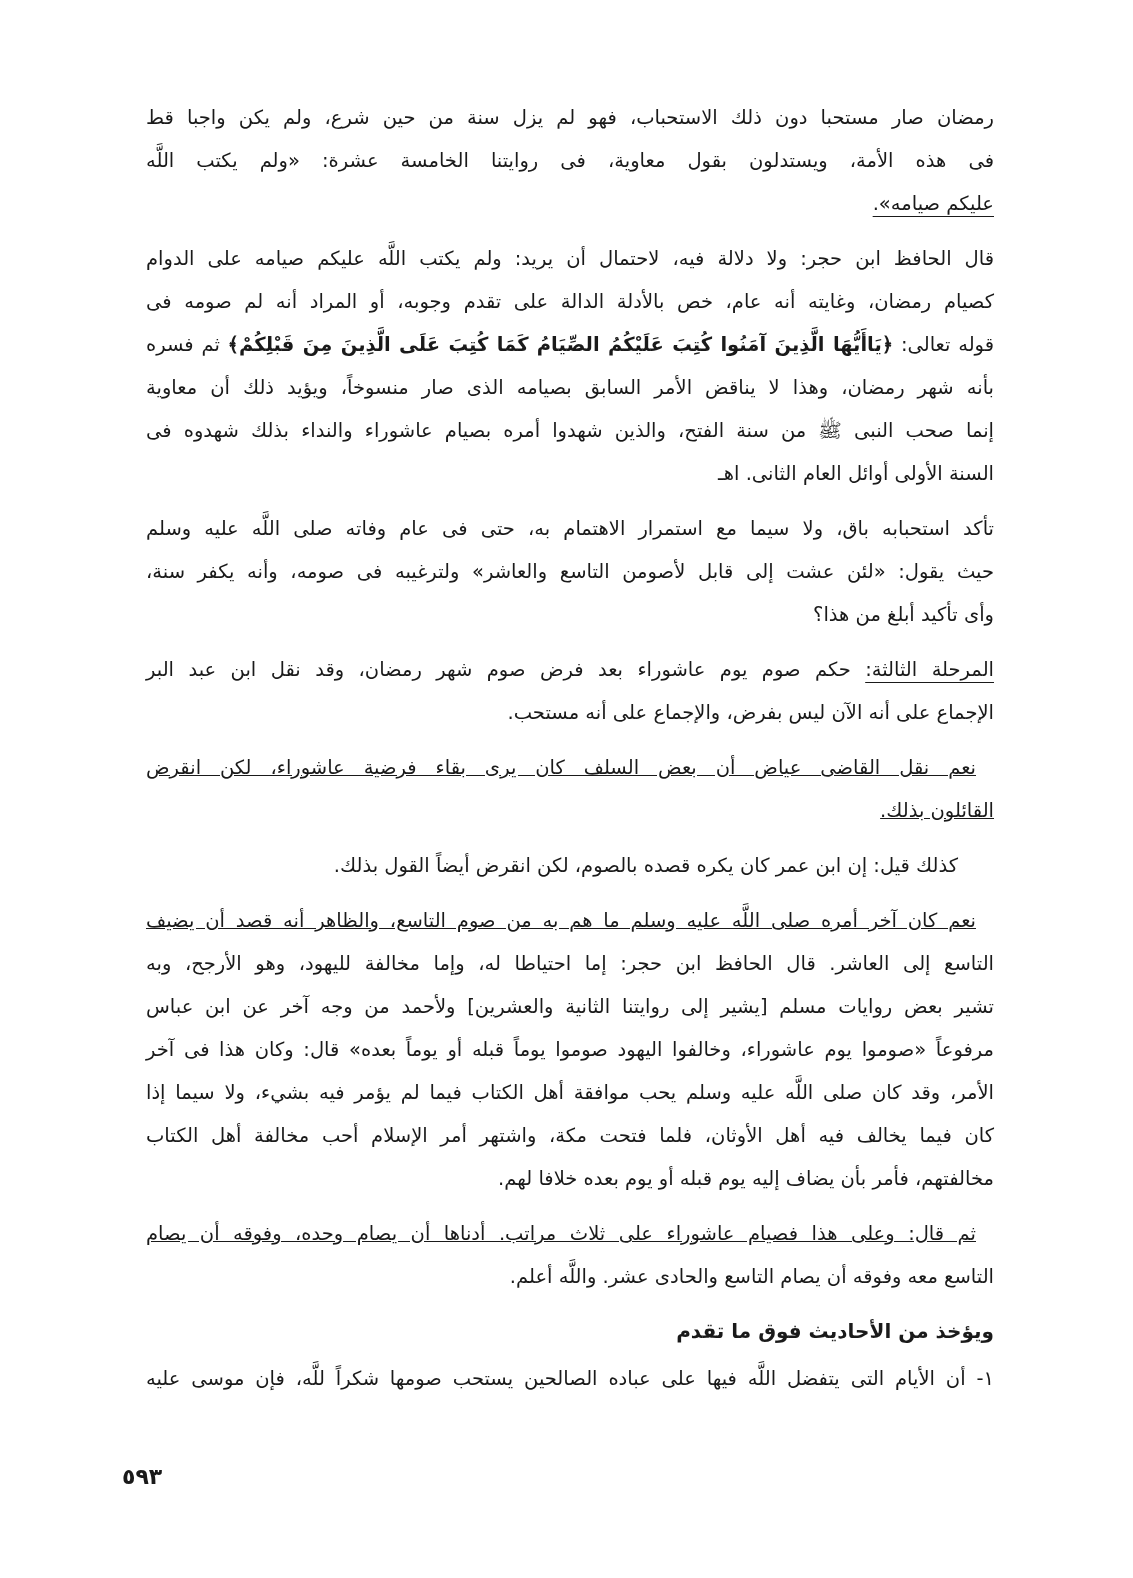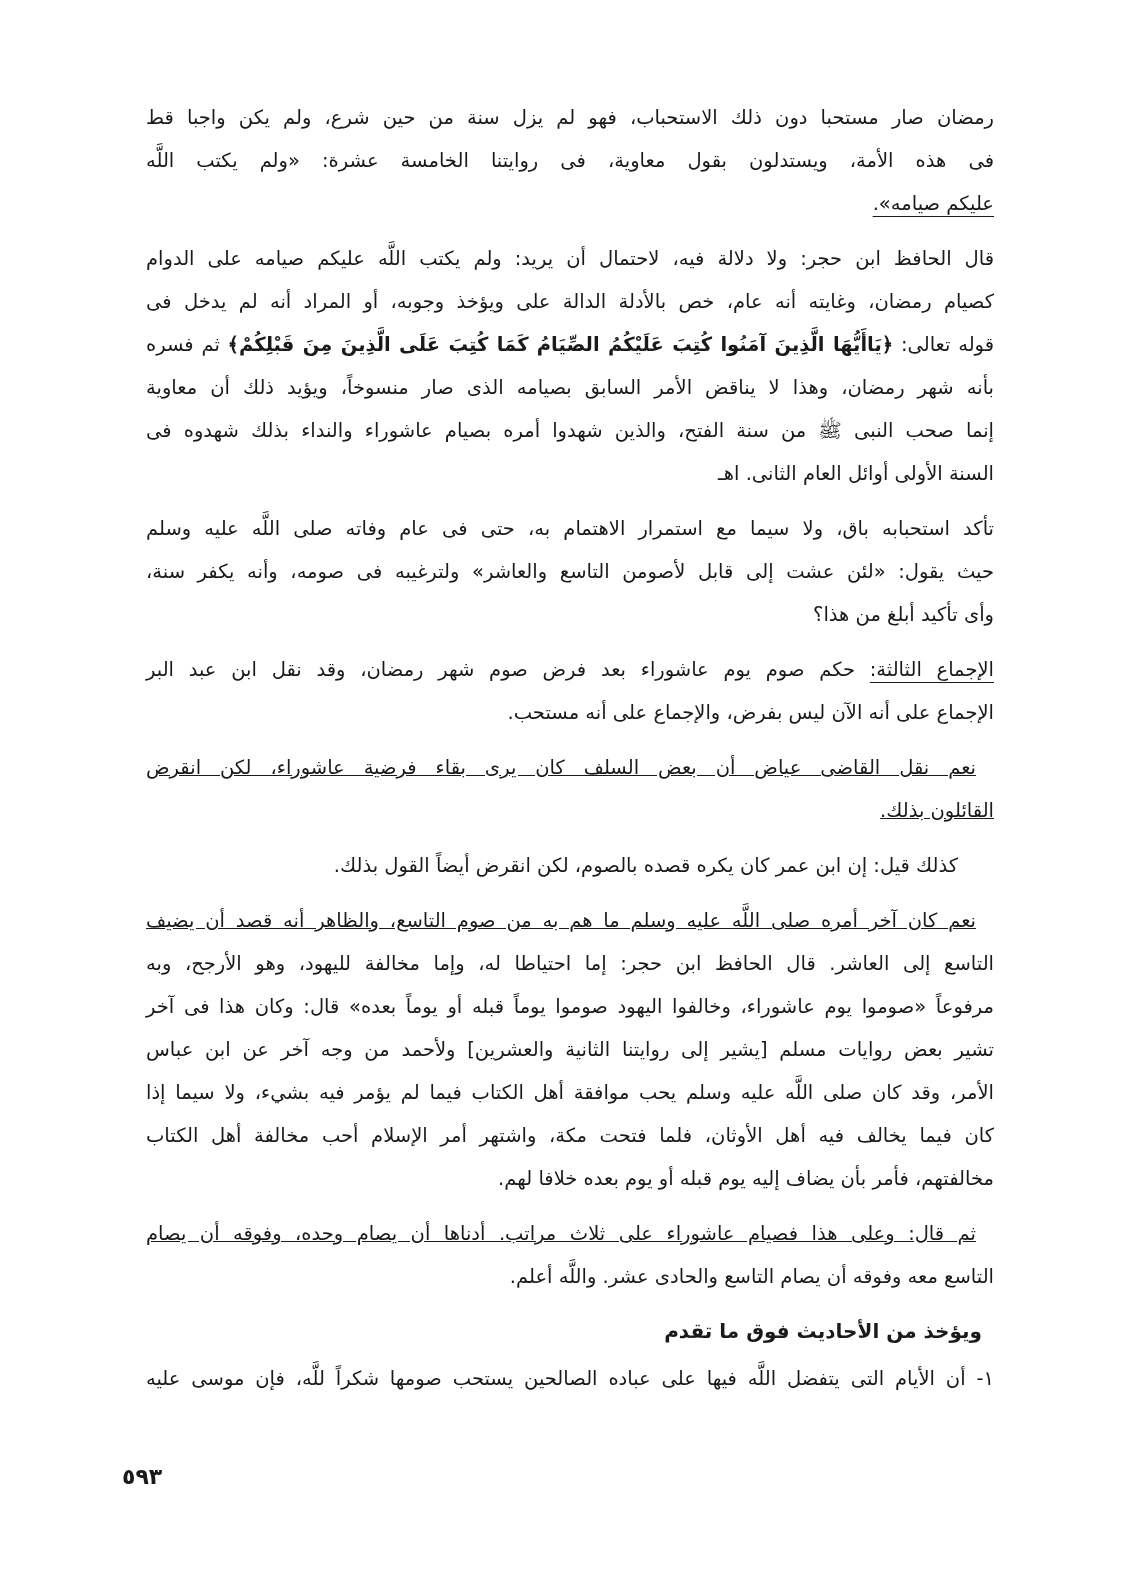--- a/index.html
+++ b/index.html
@@ -51,21 +51,21 @@
     }
     .underline {
       text-decoration: underline;
       text-underline-offset: 6px;
       text-decoration-thickness: 1px;
     }
     .heading {
       font-size: 20px;
       font-weight: bold;
       line-height: 43px;
-      margin: 4px 12px 4px 0;
+      margin: 4px 0 4px 0;
       text-align: right;
     }
     .page-number {
       position: absolute;
       left: 122px;
       top: 1464px;
       font-size: 22px;
       font-weight: bold;
       direction: rtl;
       letter-spacing: 2px;
@@ -77,52 +77,52 @@
 <div class="page">
 
   <p class="para">
     <span class="line">رمضان صار مستحبا دون ذلك الاستحباب، فهو لم يزل سنة من حين شرع، ولم يكن واجبا قط</span>
     <span class="line">فى هذه الأمة، ويستدلون بقول معاوية، فى روايتنا الخامسة عشرة: «ولم يكتب اللَّه</span>
     <span class="line last underline">عليكم صيامه».</span>
   </p>
 
   <p class="para">
     <span class="line">قال الحافظ ابن حجر: ولا دلالة فيه، لاحتمال أن يريد: ولم يكتب اللَّه عليكم صيامه على الدوام</span>
-    <span class="line">كصيام رمضان، وغايته أنه عام، خص بالأدلة الدالة على ويؤخذ وجوبه، أو المراد أنه لم يدخل فى</span>
+    <span class="line">كصيام رمضان، وغايته أنه عام، خص بالأدلة الدالة على تقدم وجوبه، أو المراد أنه لم صومه فى</span>
     <span class="line"><span>قوله تعالى: </span><span class="quran">﴿يَاأَيُّهَا الَّذِينَ آمَنُوا كُتِبَ عَلَيْكُمُ الصِّيَامُ كَمَا كُتِبَ عَلَى الَّذِينَ مِنَ قَبْلِكُمْ﴾</span><span> ثم فسره</span></span>
     <span class="line">بأنه شهر رمضان، وهذا لا يناقض الأمر السابق بصيامه الذى صار منسوخاً، ويؤيد ذلك أن معاوية</span>
     <span class="line">إنما صحب النبى ﷺ من سنة الفتح، والذين شهدوا أمره بصيام عاشوراء والنداء بذلك شهدوه فى</span>
     <span class="line last">السنة الأولى أوائل العام الثانى. اهـ</span>
   </p>
 
   <p class="para">
     <span class="line">تأكد استحبابه باق، ولا سيما مع استمرار الاهتمام به، حتى فى عام وفاته صلى اللَّه عليه وسلم</span>
     <span class="line">حيث يقول: «لئن عشت إلى قابل لأصومن التاسع والعاشر» ولترغيبه فى صومه، وأنه يكفر سنة،</span>
     <span class="line last">وأى تأكيد أبلغ من هذا؟</span>
   </p>
 
   <p class="para">
-    <span class="line"><span class="underline">الإجماع الثالثة:</span><span> حكم صوم يوم عاشوراء بعد فرض صوم شهر رمضان، وقد نقل ابن عبد البر</span></span>
+    <span class="line"><span class="underline">المرحلة الثالثة:</span><span> حكم صوم يوم عاشوراء بعد فرض صوم شهر رمضان، وقد نقل ابن عبد البر</span></span>
     <span class="line last">الإجماع على أنه الآن ليس بفرض، والإجماع على أنه مستحب.</span>
   </p>
 
   <p class="para indent">
     <span class="line">نعم نقل القاضى عياض أن بعض السلف كان يرى بقاء فرضية عاشوراء، لكن انقرض</span>
     <span class="line last" style="margin-right:-18px">القائلون بذلك.</span>
   </p>
 
   <p class="para indent-deep">
     <span class="line last">كذلك قيل: إن ابن عمر كان يكره قصده بالصوم، لكن انقرض أيضاً القول بذلك.</span>
   </p>
 
   <p class="para">
     <span class="line indent">نعم كان آخر أمره صلى اللَّه عليه وسلم ما هم به من صوم التاسع، والظاهر أنه قصد أن يضيف</span>
     <span class="line">التاسع إلى العاشر. قال الحافظ ابن حجر: إما احتياطا له، وإما مخالفة لليهود، وهو الأرجح، وبه</span>
+    <span class="line">تشير بعض روايات مسلم [يشير إلى روايتنا الثانية والعشرين] ولأحمد من وجه آخر عن ابن عباس</span>
     <span class="line">مرفوعاً «صوموا يوم عاشوراء، وخالفوا اليهود صوموا يوماً قبله أو يوماً بعده» قال: وكان هذا فى آخر</span>
-    <span class="line">تشير بعض روايات مسلم [يشير إلى روايتنا الثانية والعشرين] ولأحمد من وجه آخر عن ابن عباس</span>
     <span class="line">الأمر، وقد كان صلى اللَّه عليه وسلم يحب موافقة أهل الكتاب فيما لم يؤمر فيه بشيء، ولا سيما إذا</span>
     <span class="line">كان فيما يخالف فيه أهل الأوثان، فلما فتحت مكة، واشتهر أمر الإسلام أحب مخالفة أهل الكتاب</span>
     <span class="line last">مخالفتهم، فأمر بأن يضاف إليه يوم قبله أو يوم بعده خلافا لهم.</span>
   </p>
 
   <p class="para">
     <span class="line indent">ثم قال: وعلى هذا فصيام عاشوراء على ثلاث مراتب. أدناها أن يصام وحده، وفوقه أن يصام</span>
     <span class="line last">التاسع معه وفوقه أن يصام التاسع والحادى عشر. واللَّه أعلم.</span>
   </p>
 

